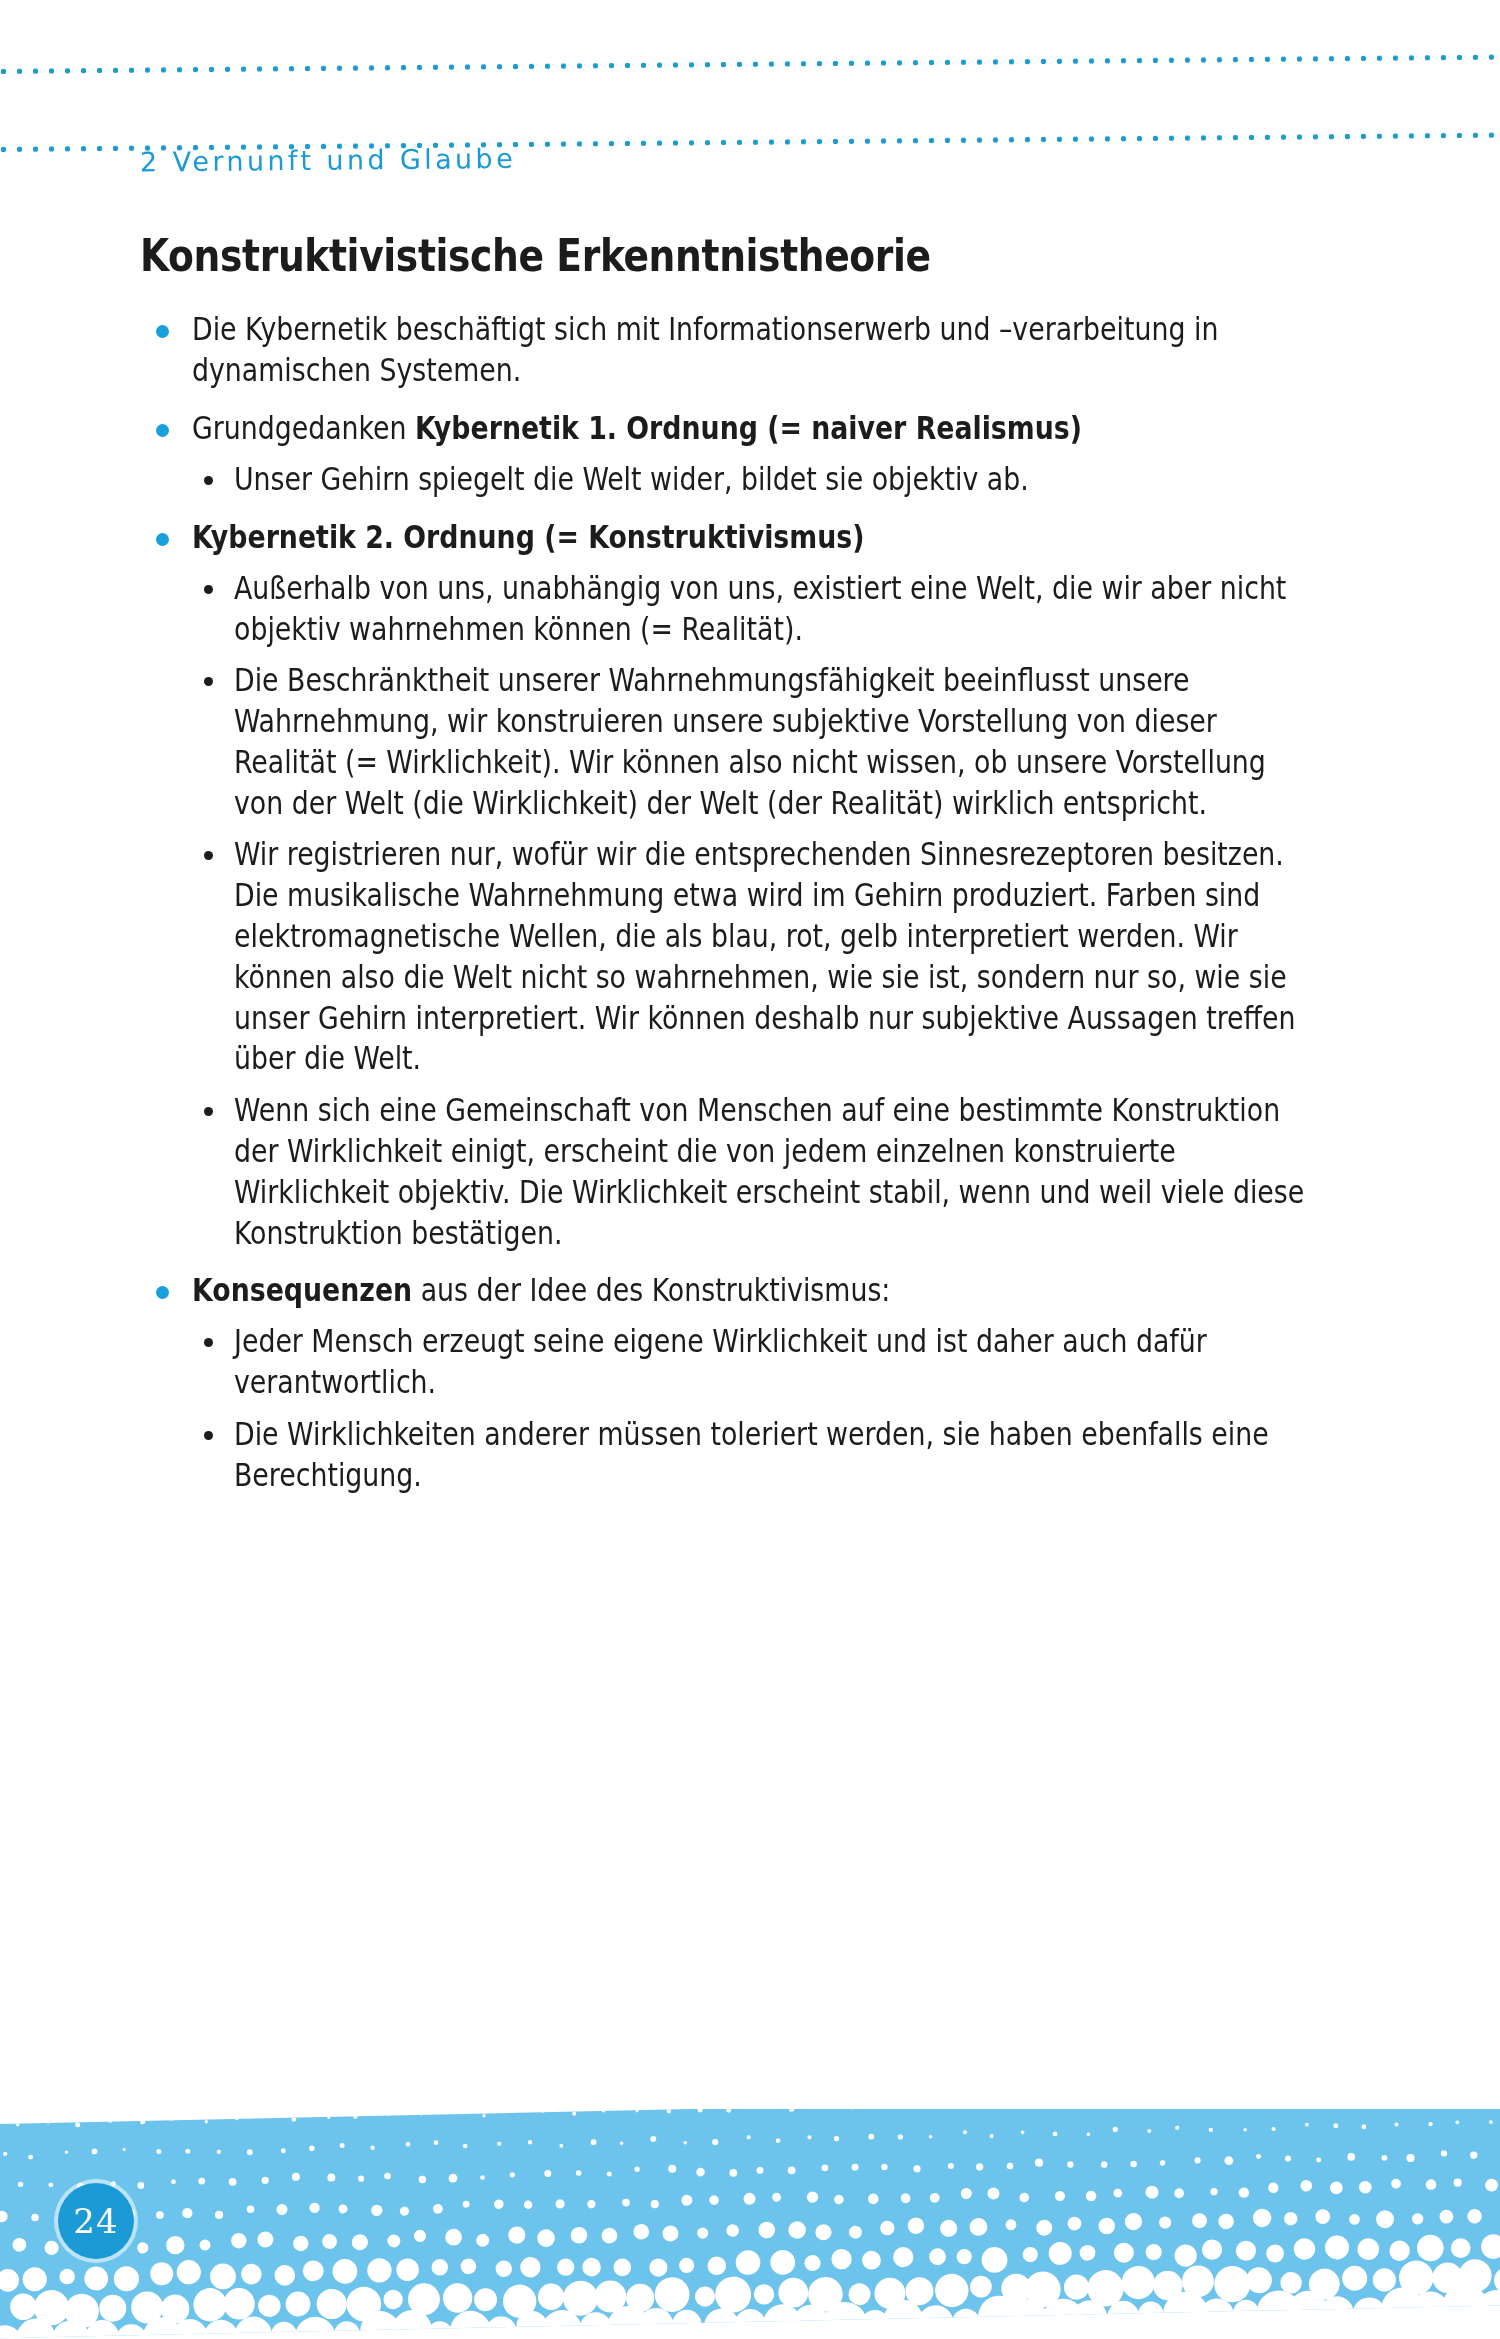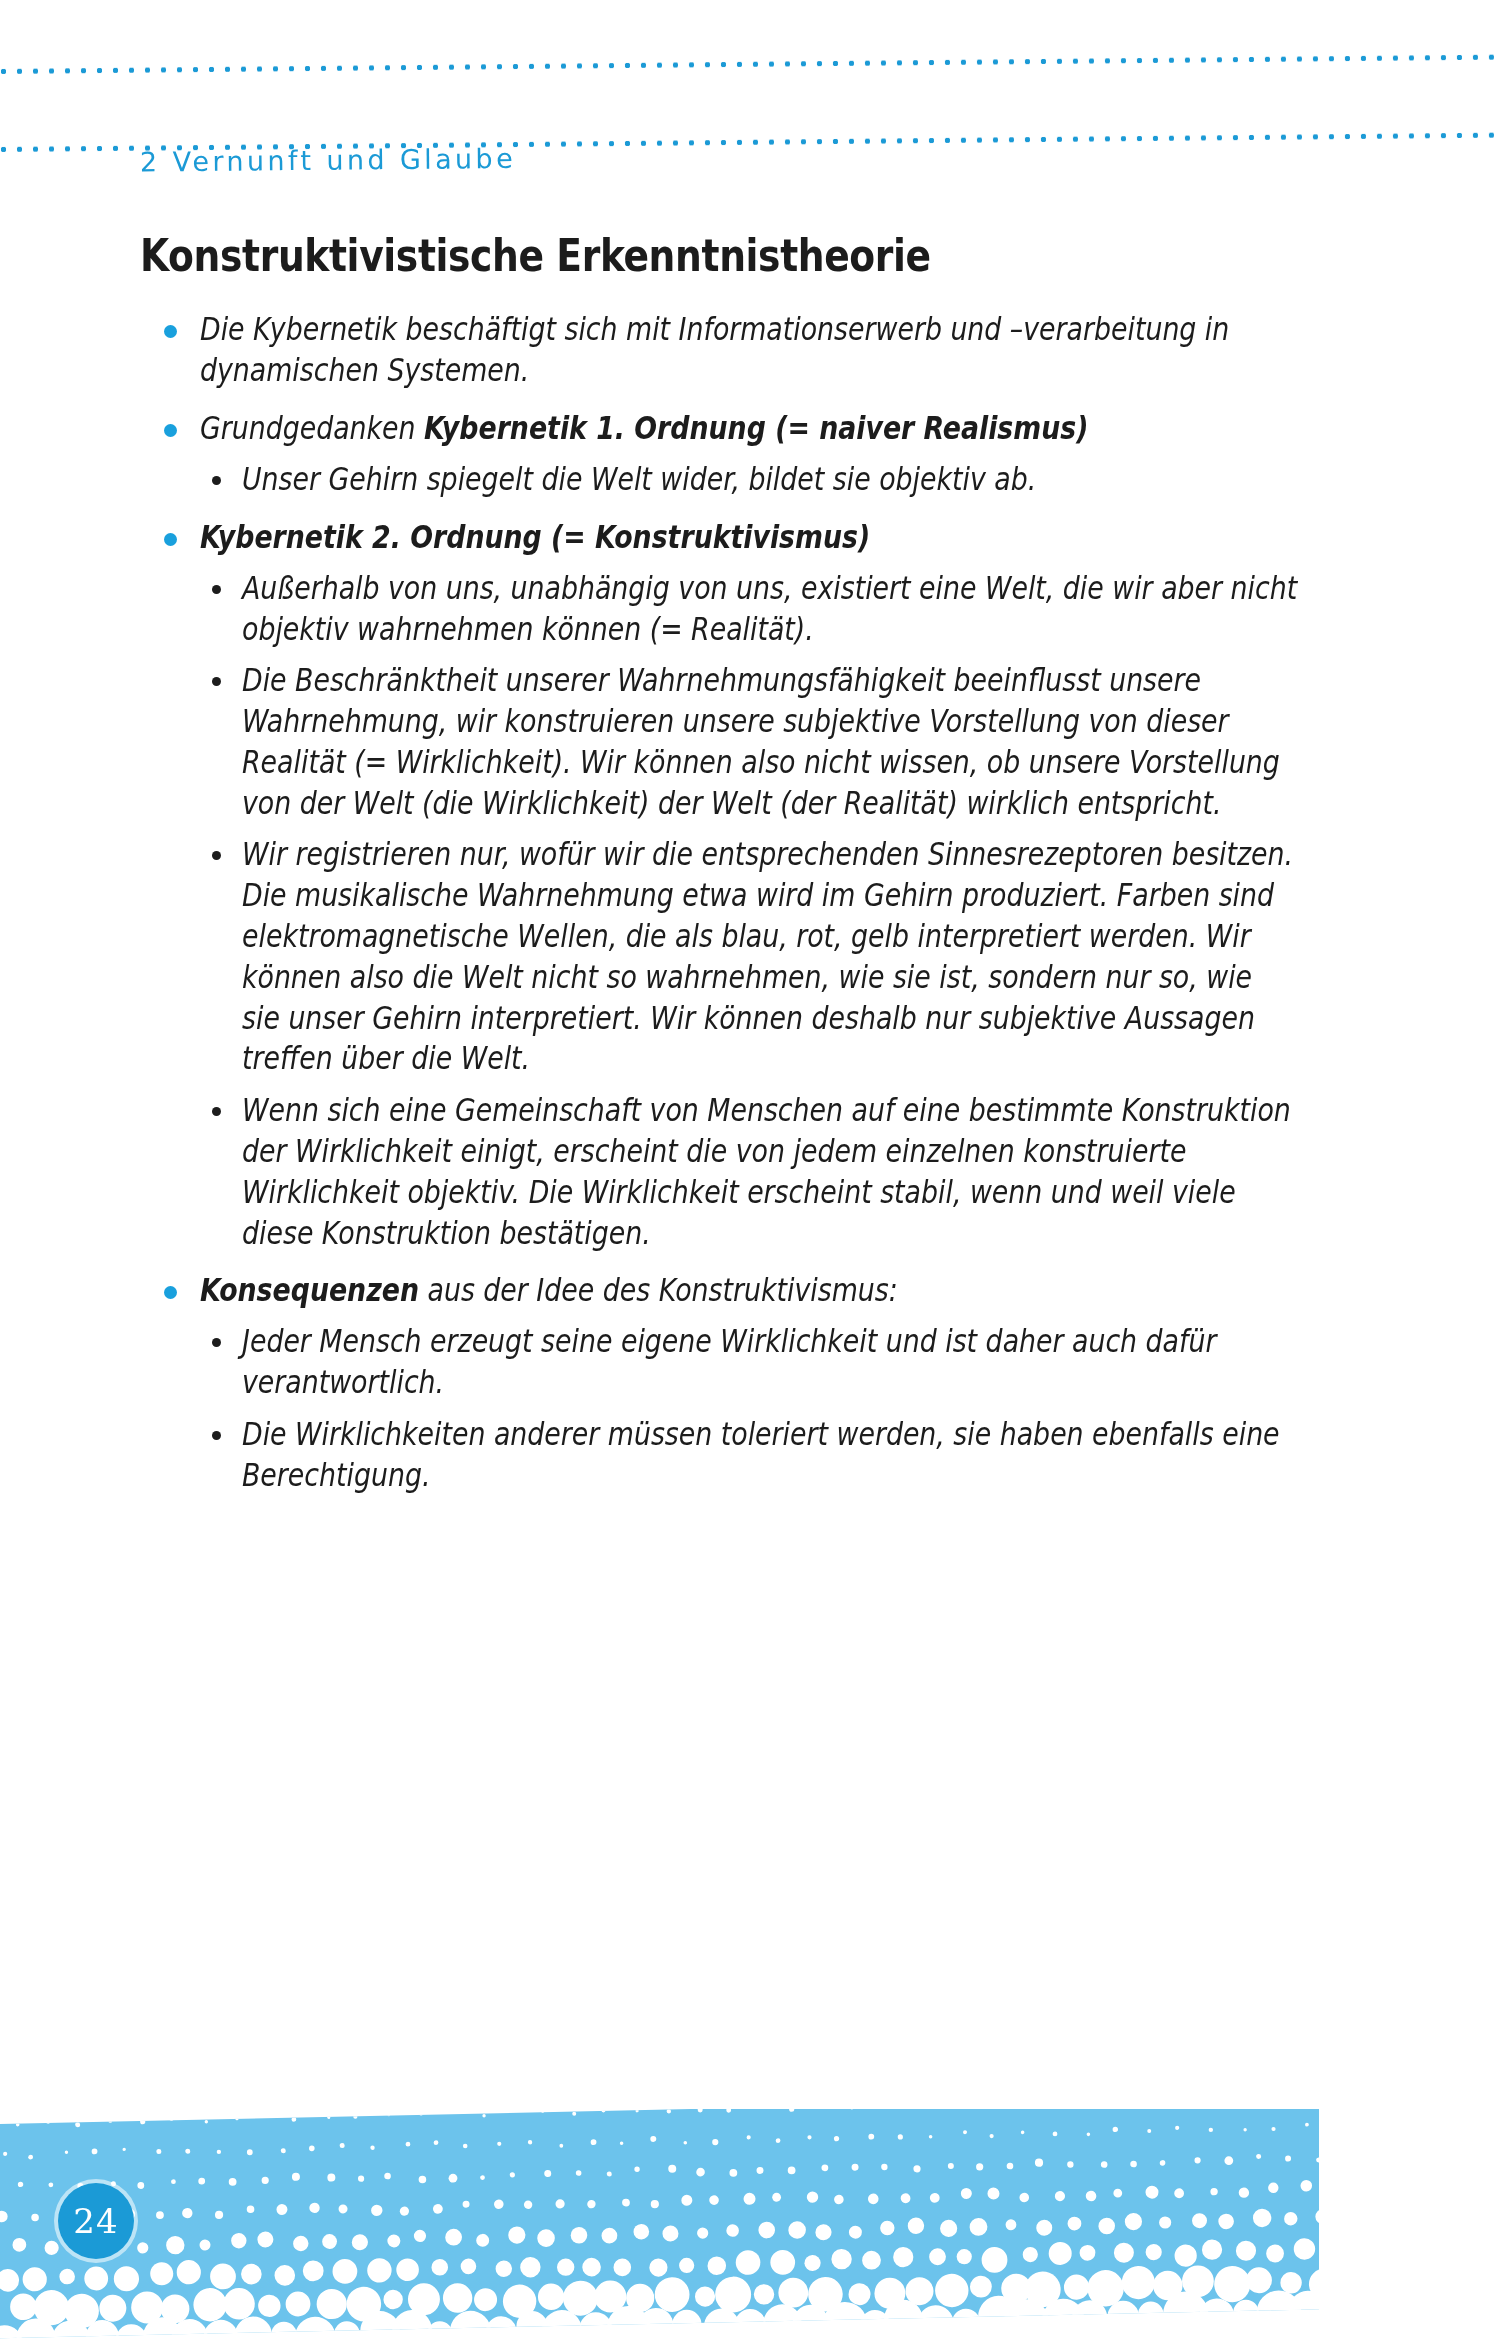--- a/index.html
+++ b/index.html
@@ -72,23 +72,22 @@
     letter-spacing: -0.4px;
     color: #1c1c1c;
     margin: 0 0 30px 0;
     transform: scaleX(0.93);
     transform-origin: left center;
   }
 
   
   ul.level1 {
     list-style: none;
-    margin: 16px;
+    margin: 8px;
     padding: 0;
-    font-style: italic;
   }
   ul.level1 > li.l1item {
     position: relative;
     padding-left: 44px;
     margin: 0 0 17px 0;
   }
   ul.level1 > li.l1item > .l1text {
     font-family: "DejaVu Sans Condensed", "Liberation Sans Narrow", "Liberation Sans", sans-serif;
     font-size: 31.5px;
     line-height: 1.30;
@@ -142,21 +141,21 @@
   .sub-block { margin-top: 4px; }
   .gap-before-l1 { margin-top: 26px; }
 
   b.strong { font-weight: bold; }
 
   
   .footer-band {
     position: absolute;
     left: 0;
     bottom: 0;
-    width: 1319px;
+    width: 1500px;
     height: 230px;
     overflow: hidden;
   }
   .footer-bg {
     position: absolute;
     left: -40px;
     bottom: 0;
     width: 1580px;
     height: 214px;
     background: #6cc3ec;

